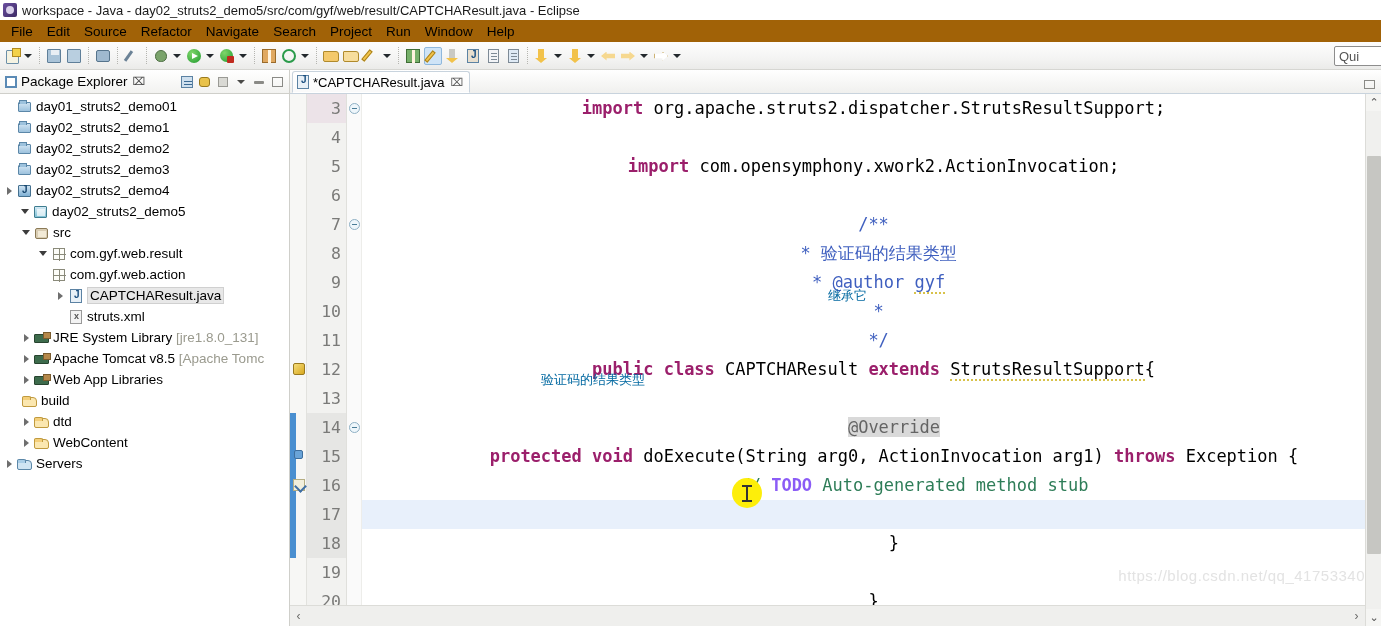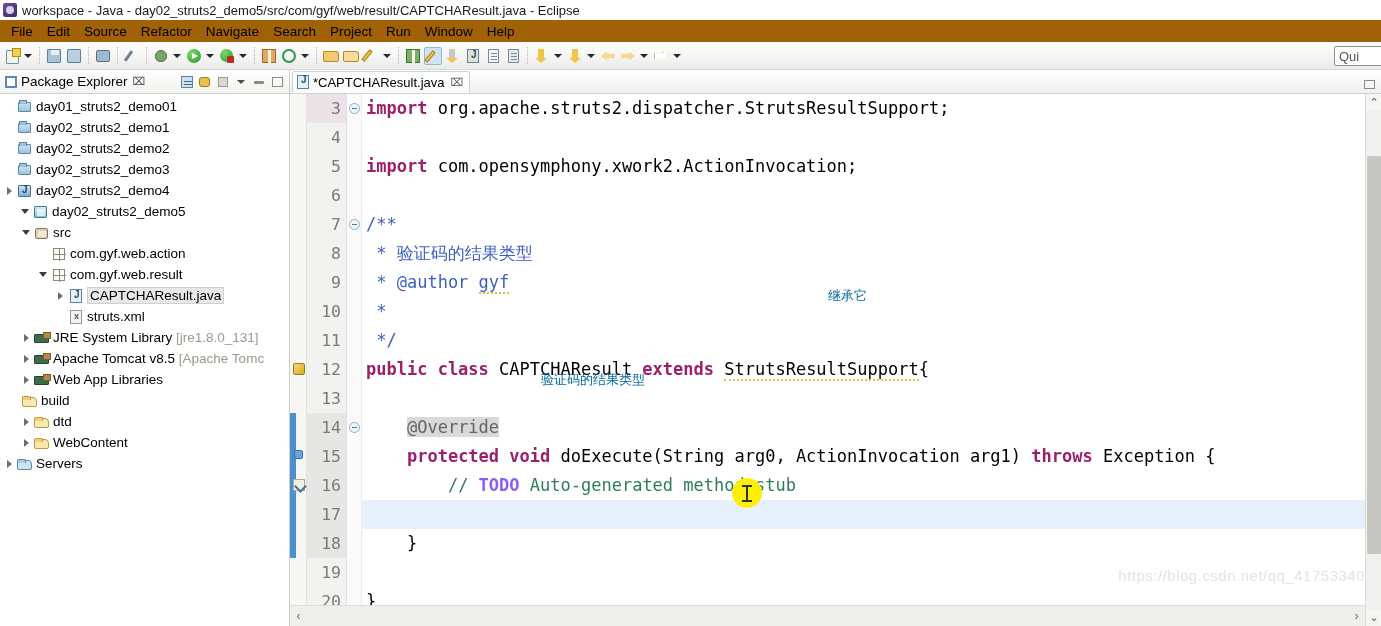--- a/index.html
+++ b/index.html
@@ -339,20 +339,21 @@
     position: relative;
   }
   .ln.hl-first { background: #ece3e8; }
   .ln.hl-gray  { background: #e6e6e4; }
 
   .cl {
     height: 29px;
     line-height: 29px;
     padding-left: 4px;
     position: relative;
+    text-align: center;
   }
   .cl.current { background: #e8f0fb; }
 
   
   .kw   { color:#9b1f6b; font-weight:bold; }
   .cmt  { color:#3f5fbf; }
   .cmt2 { color:#2e7d58; }
   .todo { color:#8b5cf6; font-weight:bold; }
   .ann  { color:#646464; background:#d9d9d9; }
   .plain{ color:#000; }
@@ -669,32 +670,32 @@
           <span class="tlabel">day02_struts2_demo5</span>
         </div>
         <div class="tnode" style="padding-left: 19px;">
           <span class="twist open"></span>
           <span class="ticon">
             <i class="ic-src"></i>
           </span>
           <span class="tlabel">src</span>
         </div>
         <div class="tnode" style="padding-left: 36px;">
+          <span class="twist open"></span>
+          <span class="ticon">
+            <i class="ic-pkg"></i>
+          </span>
+          <span class="tlabel">com.gyf.web.result</span>
+        </div>
+        <div class="tnode" style="padding-left: 36px;">
           <span class="twist "></span>
           <span class="ticon">
             <i class="ic-pkg"></i>
           </span>
           <span class="tlabel">com.gyf.web.action</span>
-        </div>
-        <div class="tnode" style="padding-left: 36px;">
-          <span class="twist open"></span>
-          <span class="ticon">
-            <i class="ic-pkg"></i>
-          </span>
-          <span class="tlabel">com.gyf.web.result</span>
         </div>
         <div class="tnode selected" style="padding-left: 53px;">
           <span class="twist closed"></span>
           <span class="ticon">
             <i class="ic-java"></i>
           </span>
           <span class="tlabel">CAPTCHAResult.java</span>
         </div>
         <div class="tnode" style="padding-left: 53px;">
           <span class="twist "></span>

